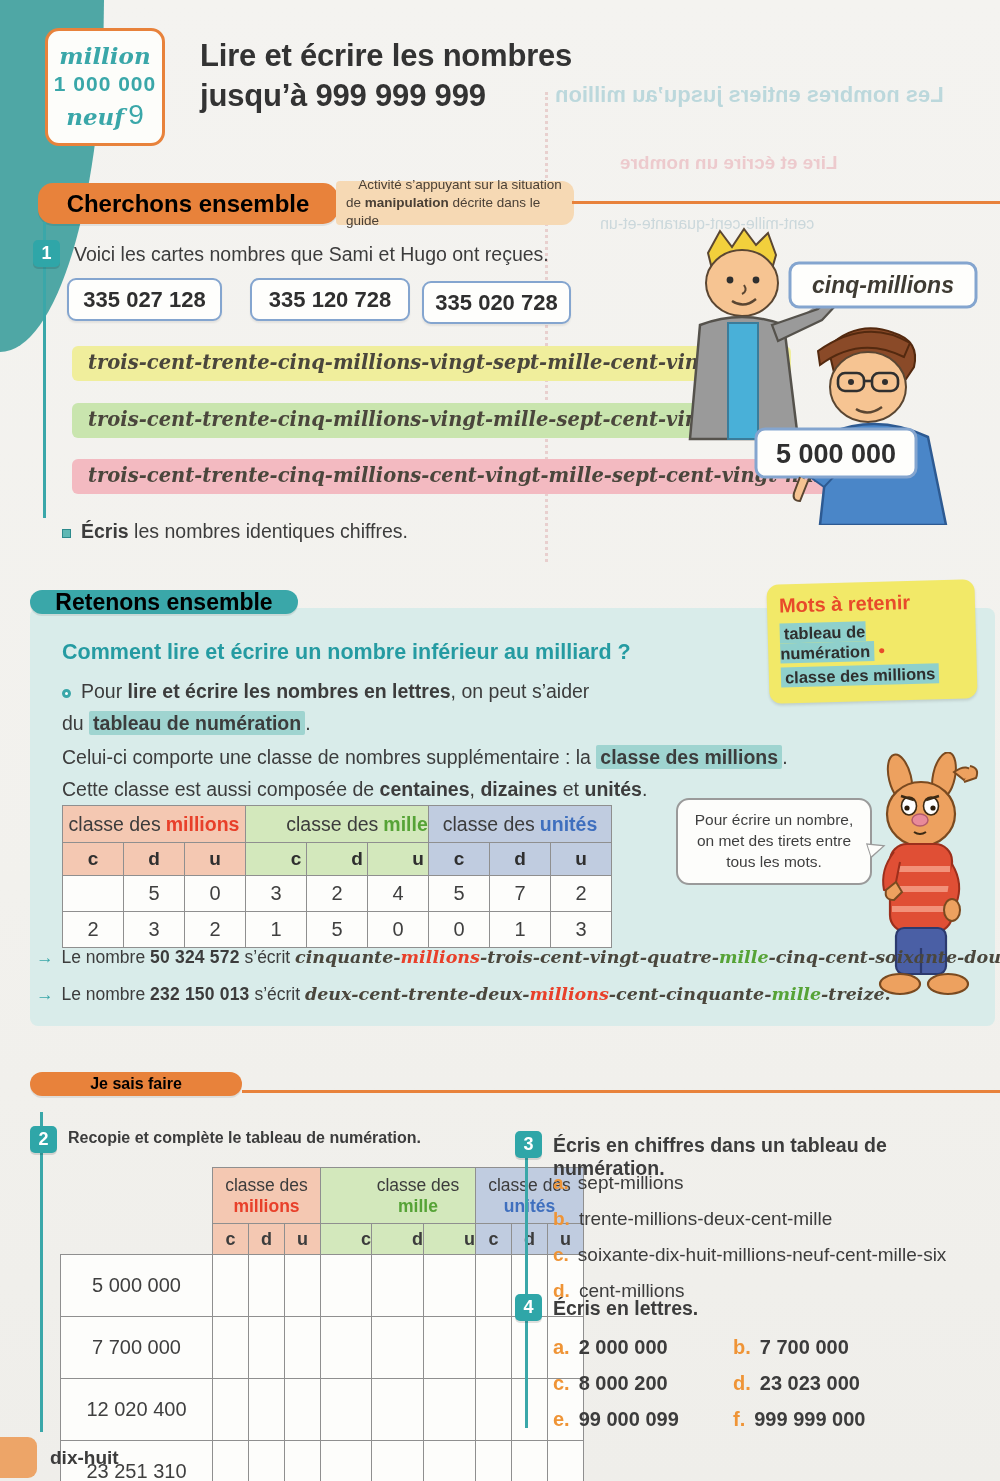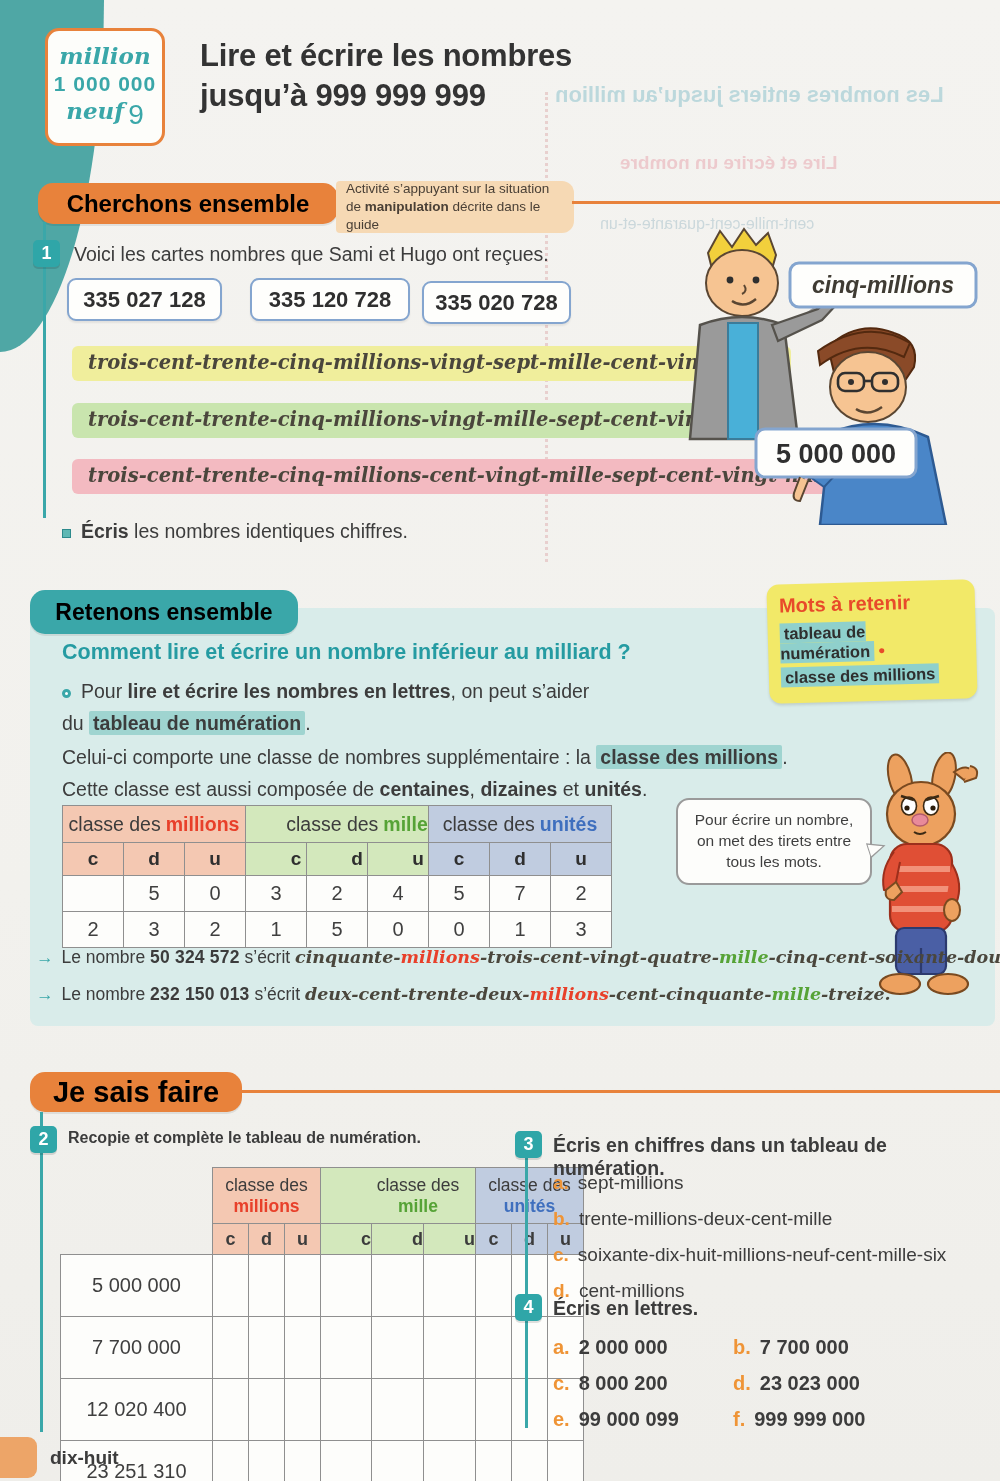--- a/index.html
+++ b/index.html
@@ -12,40 +12,40 @@
   
   .corner-blob { position:absolute; left:0; top:0; width:104px; height:352px;
     background:#4fa7a5; border-radius:0 0 100% 0; }
   
   .badge { position:absolute; left:45px; top:28px; width:120px; height:118px;
     background:#fdfdfa; border:3px solid #e8823b; border-radius:14px;
     display:flex; flex-direction:column; align-items:center; justify-content:center;
     color:#3aa7a9; line-height:1.25; }
   .badge .cursive { font-family:"DejaVu Serif", serif; font-style:italic; font-weight:700; font-size:23px; }
   .badge .num { font-size:21px; font-weight:600; letter-spacing:1px; }
-  .badge .row2 { display:flex; align-items:flex-start; gap:4px; }
+  .badge .row2 { display:flex; align-items:flex-end; gap:4px; }
   .badge .digit { font-size:28px; font-weight:400; }
   
   .page-title { position:absolute; left:200px; top:36px; font-size:31px; font-weight:700;
     color:#333; line-height:1.28; letter-spacing:-0.2px; }
   
   .bleed { position:absolute; transform:scaleX(-1); color:#79b9c6; opacity:.45;
     font-weight:700; filter:blur(0.7px); white-space:nowrap; }
   .bleed.pink { color:#e59aa4; }
   .bleed.small { font-weight:400; color:#9ab8c4; }
   .bleed-divider { position:absolute; left:545px; top:92px; height:470px; width:0;
     border-left:3px dotted #e0b4b4; opacity:.55; }
   
   .pill { position:absolute; color:#000000; font-weight:700; border-radius:15px;
     display:flex; align-items:center; justify-content:center; }
   .pill.orange { background:#e8823b; box-shadow:0 2px 0 rgba(0,0,0,.08); }
   .pill.teal { background:#3aa7a9; box-shadow:0 2px 0 rgba(0,0,0,.08); }
-  .note-box { position:absolute; left:336px; top:181px; width:238px; height:52px;
+  .note-box { position:absolute; left:336px; top:181px; width:238px; height:44px;
     background:#f6d9b4; border-radius:4px 12px 12px 4px; font-size:13.5px; color:#4a4036;
-    display:flex; flex-direction:column; justify-content:center; padding-left:10px; line-height:1.35; }
+    display:flex; flex-direction:column; justify-content:center; padding-left:10px; line-height:1.35;align-items:center; }
   .hline { position:absolute; height:3px; background:#e8823b; }
   .vline { position:absolute; width:3px; background:#3aa7a9; }
   
   .exnum { position:absolute; width:27px; height:27px; background:#2fa6a8; color:#fff;
     font-weight:700; font-size:18px; border-radius:5px; display:flex; align-items:center;
     justify-content:center; box-shadow:0 2px 0 rgba(0,0,0,.12); }
   .prompt { position:absolute; font-size:19.5px; color:#3c3c3c; }
   
   .card { position:absolute; height:43px; background:#fefefc; border:2px solid #84a5cf;
     border-radius:9px; display:flex; align-items:center; justify-content:center;
@@ -198,21 +198,21 @@
     <path d="M196 184 Q208 192 222 182" stroke="#5a4632" stroke-width="2.4" fill="none"></path>
     <path d="M170 208 Q218 188 268 212 L286 300 L160 300 Z" fill="#4a86c8" stroke="#2d5a92" stroke-width="2.5"></path>
     <path d="M188 214 Q160 230 150 252 l14 10 q16 -18 34 -28 z" fill="#4a86c8" stroke="#2d5a92" stroke-width="2"></path>
 
     <rect x="96" y="204" width="160" height="48" rx="9" fill="#fefefc" stroke="#84a5cf" stroke-width="3"></rect>
     <text x="176" y="238" text-anchor="middle" font-size="27" font-weight="bold" fill="#2f2f2f">5 000 000</text>
     <path d="M140 252 l-6 16 q-2 8 6 8 l8 -20" fill="#f6c492" stroke="#5a4632" stroke-width="2"></path>
   </svg>
 
   <div class="panel"></div>
-  <div class="pill teal" style="left:30px; top:590px; width:268px; height:44px; font-size:23px;">Retenons ensemble</div>
+  <div class="pill teal" style="left:30px; top:590px; width:268px; height:24px; font-size:23px;">Retenons ensemble</div>
 
   <div class="panel-heading">Comment lire et écrire un nombre inférieur au milliard ?</div>
 
   <div class="panel-line" style="top:680px;">
     <span class="ring"></span><span>Pour </span><b>lire et écrire les nombres en lettres</b><span>, on peut s’aider</span>
   </div>
   <div class="panel-line" style="top:712px;">
     <span>du </span><span class="hl">tableau de numération</span><span>.</span>
   </div>
   <div class="panel-line" style="top:746px;">
@@ -302,21 +302,21 @@
     <ellipse cx="90" cy="232" rx="20" ry="10" fill="#eda15f" stroke="#7a4a20" stroke-width="2.2"></ellipse>
   </svg>
 
   <div class="example" style="top:947px;">
     <span class="arr">→</span><span>Le nombre </span><b>50 324 572</b><span> s’écrit </span><span class="cur">cinquante-</span><span class="cur red">millions</span><span class="cur">-trois-cent-vingt-quatre-</span><span class="cur green">mille</span><span class="cur">-cinq-cent-soixante-douze.</span>
   </div>
   <div class="example" style="top:984px;">
     <span class="arr">→</span><span>Le nombre </span><b>232 150 013</b><span> s’écrit </span><span class="cur">deux-cent-trente-deux-</span><span class="cur red">millions</span><span class="cur">-cent-cinquante-</span><span class="cur green">mille</span><span class="cur">-treize.</span>
   </div>
 
-  <div class="pill orange" style="left:30px; top:1072px; width:212px; height:40px; font-size:29px;">Je sais faire</div>
+  <div class="pill orange" style="left:30px; top:1072px; width:212px; height:24px; font-size:16px;">Je sais faire</div>
   <div class="hline" style="left:242px; top:1090px; width:758px;"></div>
 
   <div class="vline" style="left:40px; top:1112px; height:320px;"></div>
   <div class="exnum" style="left:30px; top:1126px;">2</div>
   <div class="prompt" style="left:68px; top:1129px; font-weight:700; font-size:16px;">Recopie et complète le tableau de numération.</div>
 
   <table class="tbl2">
     <tbody>
         <tr>
       <th class="blank"></th>

